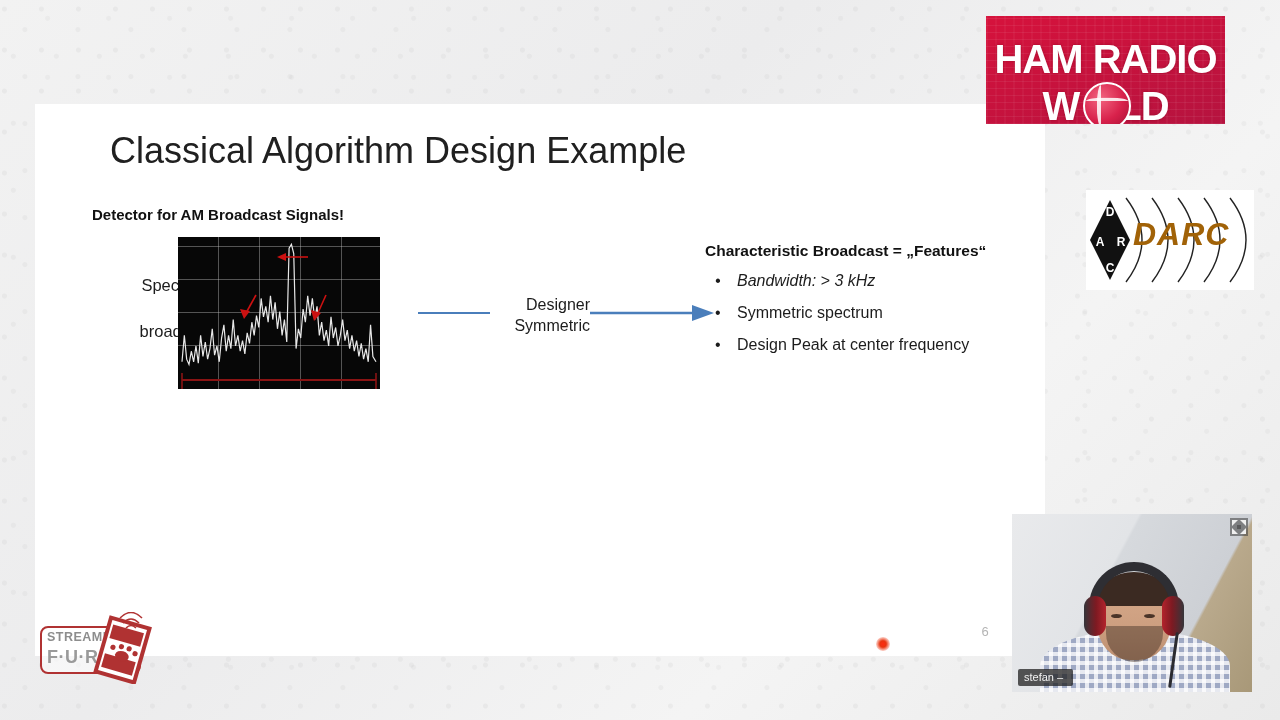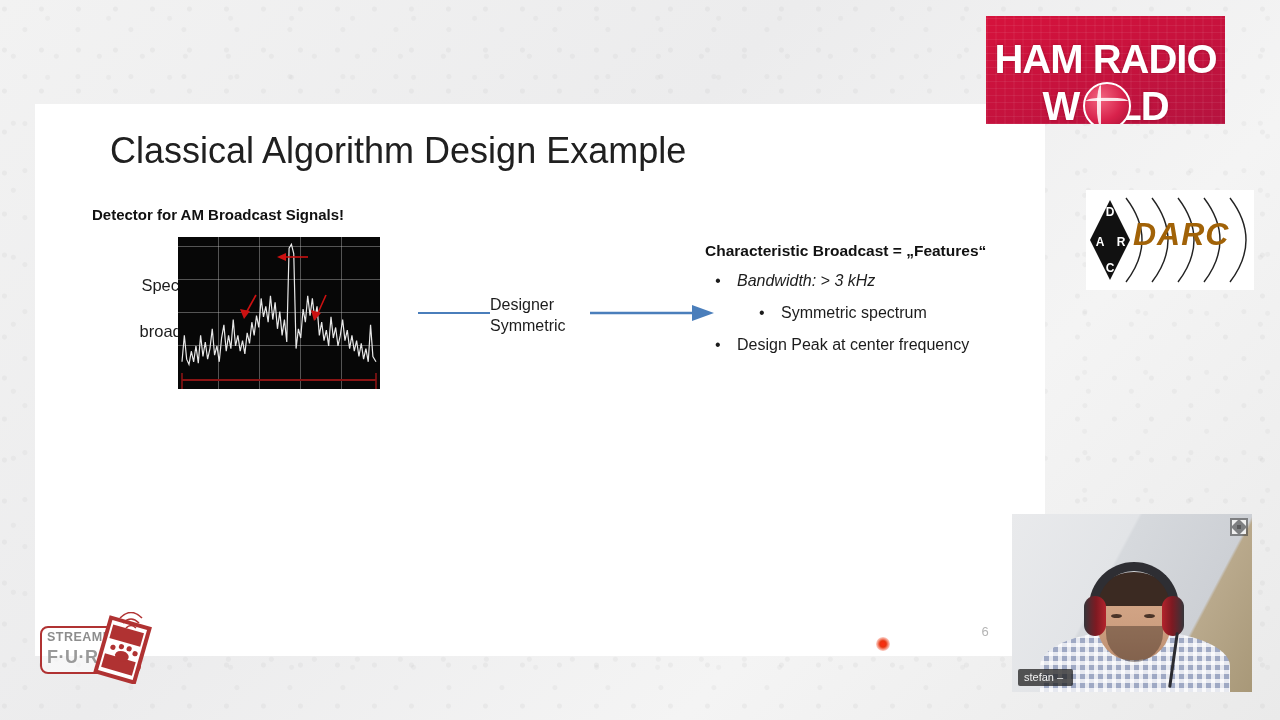--- a/index.html
+++ b/index.html
@@ -84,21 +84,21 @@
   #flow-line-left {
     position: absolute;
     left: 383px; top: 208px;
     width: 72px; height: 2px;
     background: #4a7ebb;
   }
   #flow-label {
     position: absolute;
     left: 455px; top: 190px;
     width: 100px;
-    text-align: left;
+    text-align: right;
     font-size: 16px;
     line-height: 21px;
     color: #1c1c1c;
   }
   #flow-arrow-right {
     position: absolute;
     left: 555px; top: 200px;
     width: 125px; height: 18px;
   }
 
@@ -117,21 +117,21 @@
     font-size: 16px;
     color: #1c1c1c;
     white-space: nowrap;
   }
   .feature-row .bullet {
     display: inline-block;
     width: 22px;
     color: #1c1c1c;
   }
   #feature-0 { top: 168px; font-style: italic; }
-  #feature-1 { top: 200px; margin-left: 44px; }
+  #feature-1 { top: 200px; }
   #feature-2 { top: 232px; }
 
   
   #laser-pointer {
     position: absolute;
     left: 841px; top: 533px;
     width: 14px; height: 14px;
     border-radius: 50%;
     background: radial-gradient(circle, #ff2b10 0%, #e83510 32%, rgba(240,90,60,0.55) 58%, rgba(245,140,120,0.16) 78%, rgba(255,255,255,0) 100%);
   }

